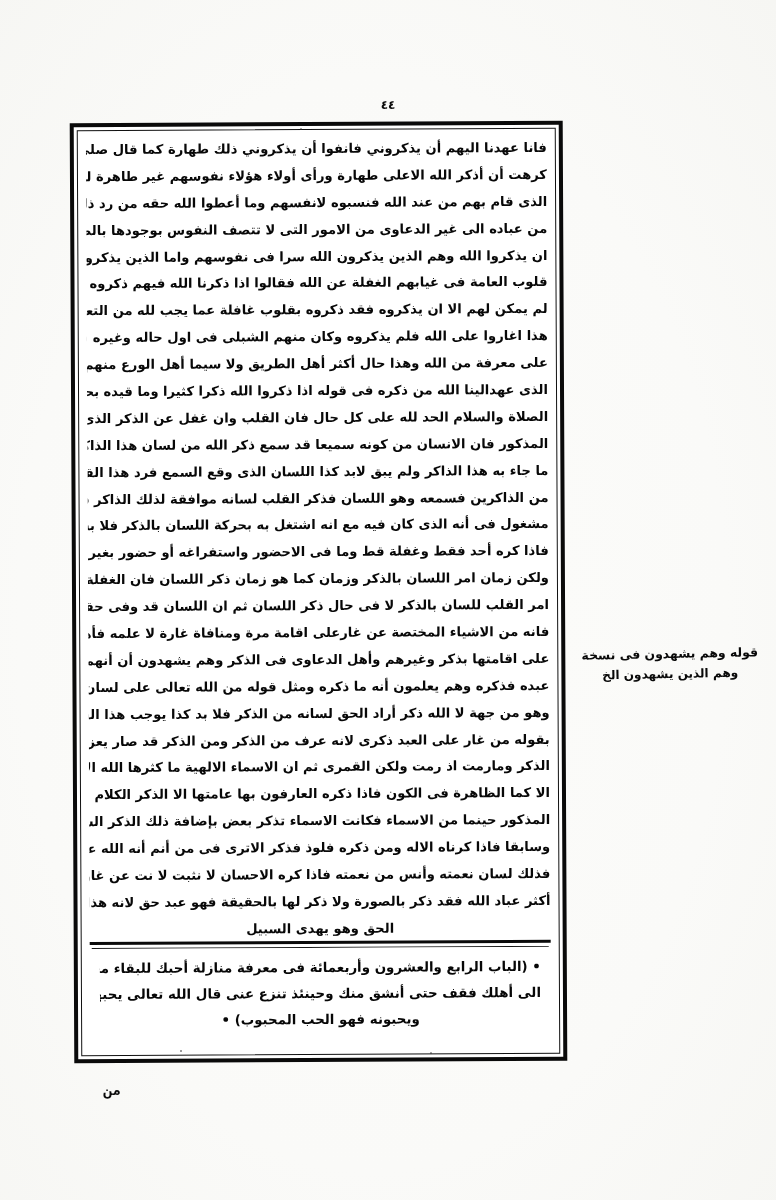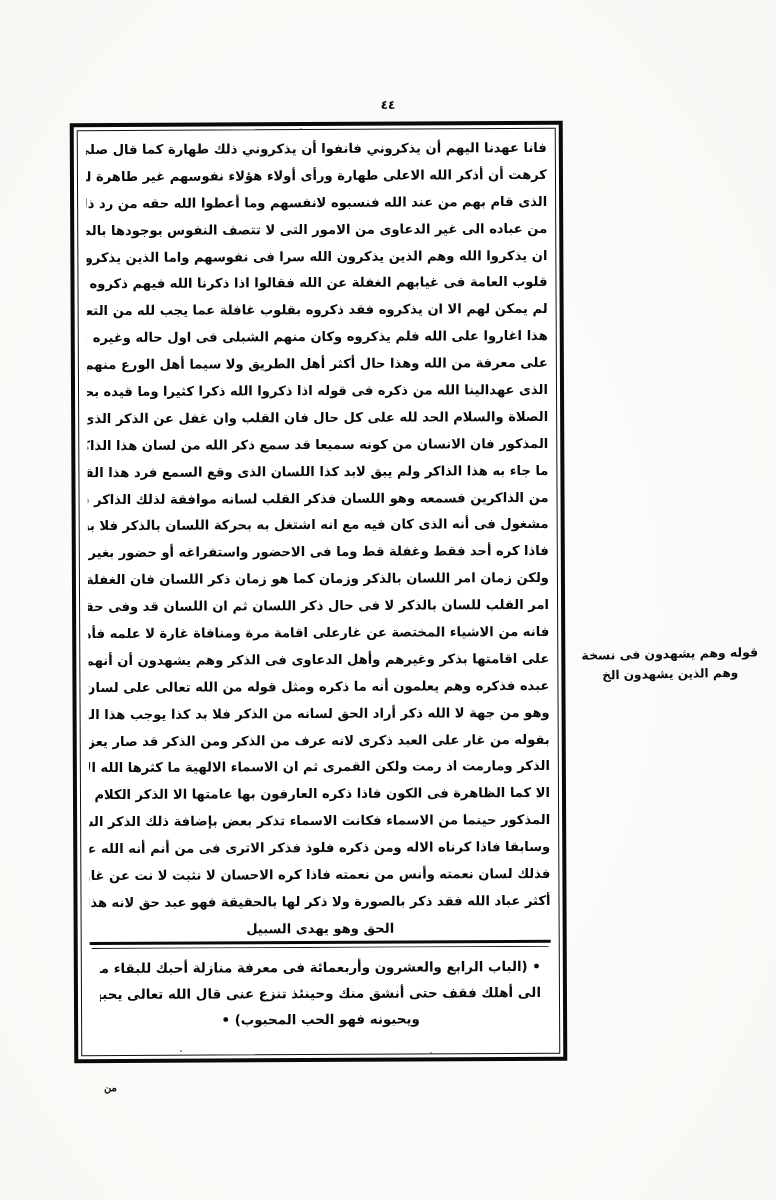--- a/index.html
+++ b/index.html
@@ -170,22 +170,22 @@
   .margin-gloss .gloss-line.gl2 {
     font-size: 12.1px;
   }
 
   
   .catchword {
     position: absolute;
     left: 104px;
     top: 1082px;
     direction: rtl;
-    font-family: Liberation Serif, serif;
-    font-size: 10px;
+    font-family: Liberation Mono, monospace;
+    font-size: 14px;
     font-weight: bold;
     color: #0a0a0a;
   }
 
   
   .speck {
     position: absolute;
     background: #2a2a2a;
     border-radius: 50%;
     opacity: 0.55;

